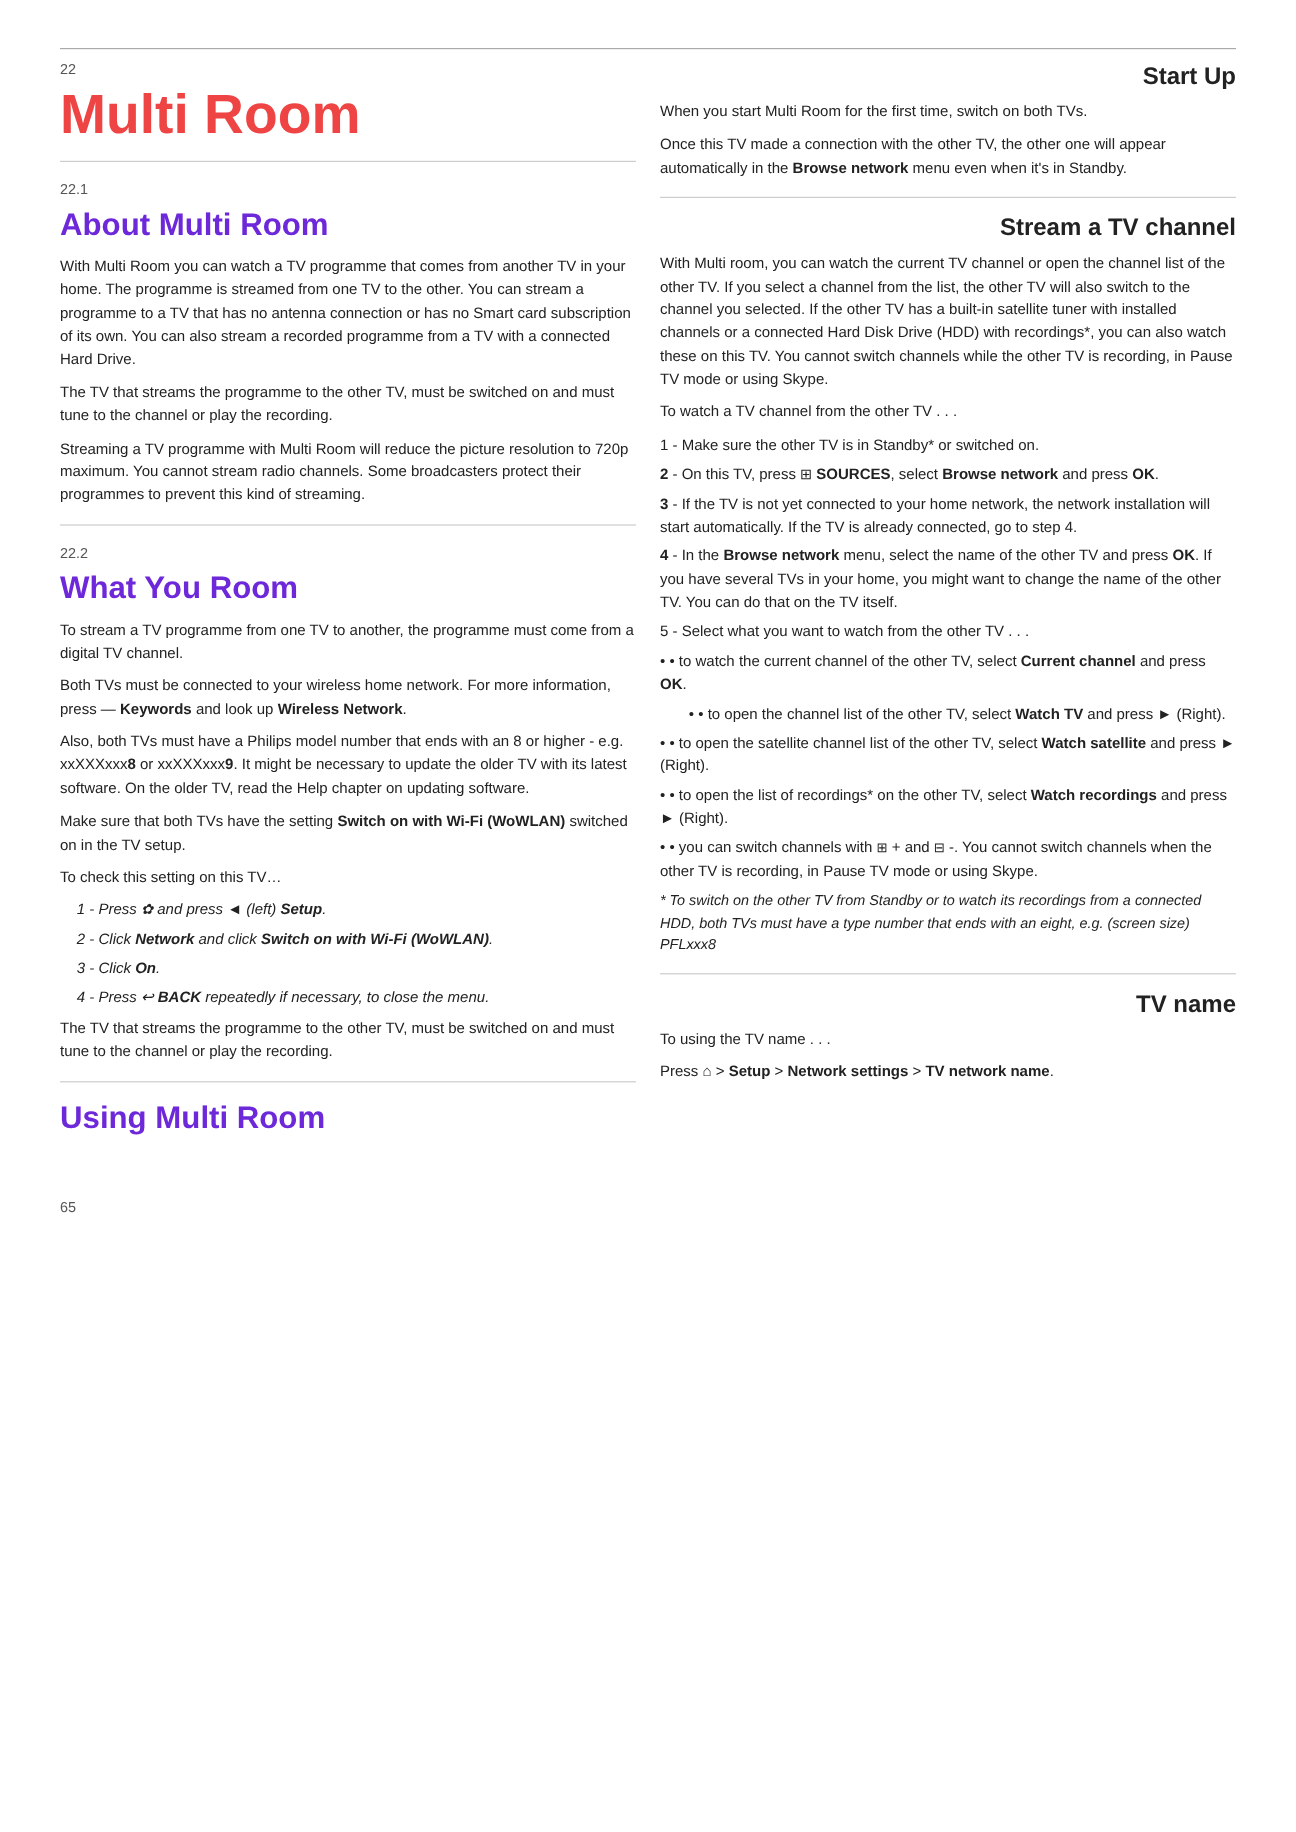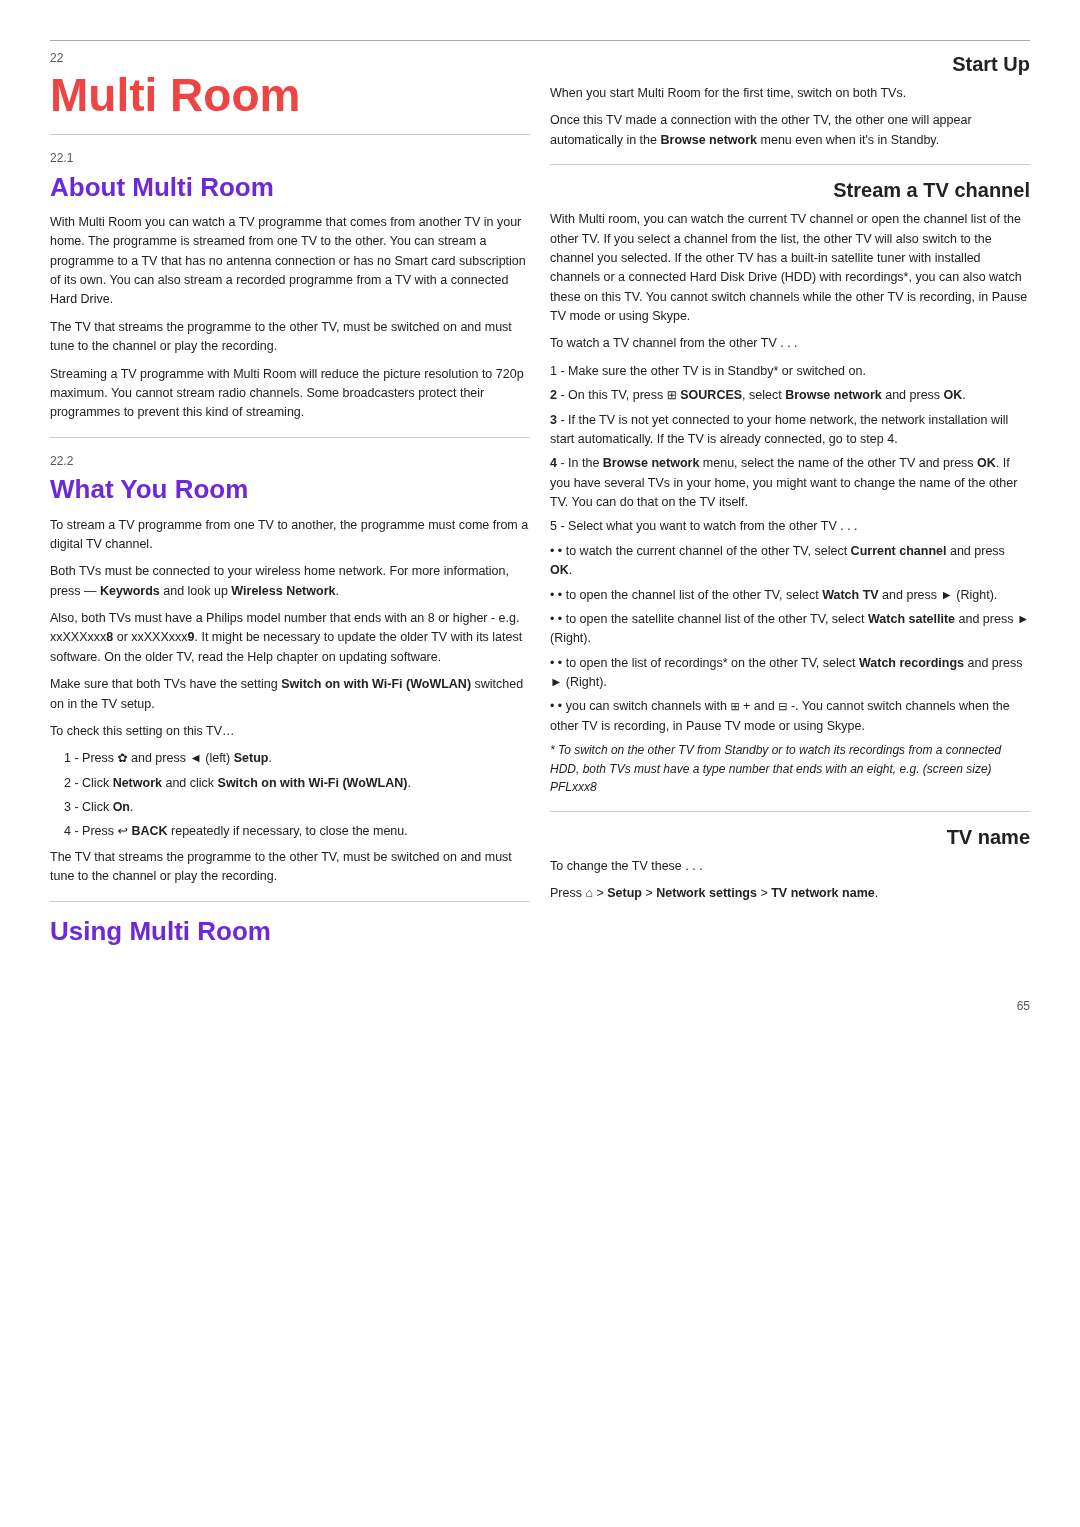--- a/index.html
+++ b/index.html
@@ -64,40 +64,40 @@
       margin: 14px 0;
     }
     p {
       font-size: 12.5px;
       line-height: 1.55;
       margin-bottom: 8px;
       color: #222;
     }
     .bold { font-weight: bold; }
     .page-number {
-      text-align: right;
+      text-align: left;
       font-size: 12px;
       color: #555;
       margin-top: 40px;
     }
     .num-list-item {
       margin-bottom: 5px;
       font-size: 12.5px;
       line-height: 1.55;
     }
     .bullet-item {
       margin-bottom: 5px;
       font-size: 12.5px;
       line-height: 1.55;
       padding-left: 10px;
     }
     .bullet-item::before {
       content: "• ";
     }
-    .indent { padding-left: 14px; }
+    .indent { padding-left: 14px; font-style: italic; }
   </style>
 </head>
 <body>
 
 <hr class="top-rule">
 
 <div class="page-layout">
 
   <div class="left-col">
 
@@ -188,21 +188,21 @@
     <p class="num-list-item">
       <span class="bold">4</span> - In the <span class="bold">Browse network</span> menu, select the name of the other TV and press <span class="bold">OK</span>. If you have several TVs in your home, you might want to change the name of the other TV. You can do that on the TV itself.
     </p>
 
     <p class="num-list-item">5 - Select what you want to watch from the other TV . . .</p>
 
     <p class="bullet-item" style="padding-left:0; list-style:none;">
       • to watch the current channel of the other TV, select <span class="bold">Current channel</span> and press <span class="bold">OK</span>.
     </p>
 
-    <p class="bullet-item" style="padding-left:0;">
+    <p class="bullet-item" style="padding-left:0;margin-left:24px;">
       • to open the channel list of the other TV, select <span class="bold">Watch TV</span> and press <span>►</span> (Right).
     </p>
 
     <p class="bullet-item" style="padding-left:0;">
       • to open the satellite channel list of the other TV, select <span class="bold">Watch satellite</span> and press <span>►</span> (Right).
     </p>
 
     <p class="bullet-item" style="padding-left:0;">
       • to open the list of recordings* on the other TV, select <span class="bold">Watch recordings</span> and press <span>►</span> (Right).
     </p>
@@ -210,21 +210,21 @@
     <p class="bullet-item" style="padding-left:0;">
       • you can switch channels with <span style="font-size:11px;">⊞</span> + and <span style="font-size:11px;">⊟</span> -. You cannot switch channels when the other TV is recording, in Pause TV mode or using Skype.
     </p>
 
     <p style="margin-top:4px; font-size:12px;font-style:italic;">* To switch on the other TV from Standby or to watch its recordings from a connected HDD, both TVs must have a type number that ends with an eight, e.g. (screen size) PFLxxx8</p>
 
     <hr class="section-rule">
 
     <h3 class="subsection-title">TV name</h3>
 
-    <p>To change the TV these . . .</p>
+    <p>To using the TV name . . .</p>
 
     <p>
       Press <span>⌂</span> &gt; <span class="bold">Setup</span> &gt; <span class="bold">Network settings</span> &gt; <span class="bold">TV network name</span>.
     </p>
 
   </div>
 </div>
 
 <p class="page-number">65</p>
 

